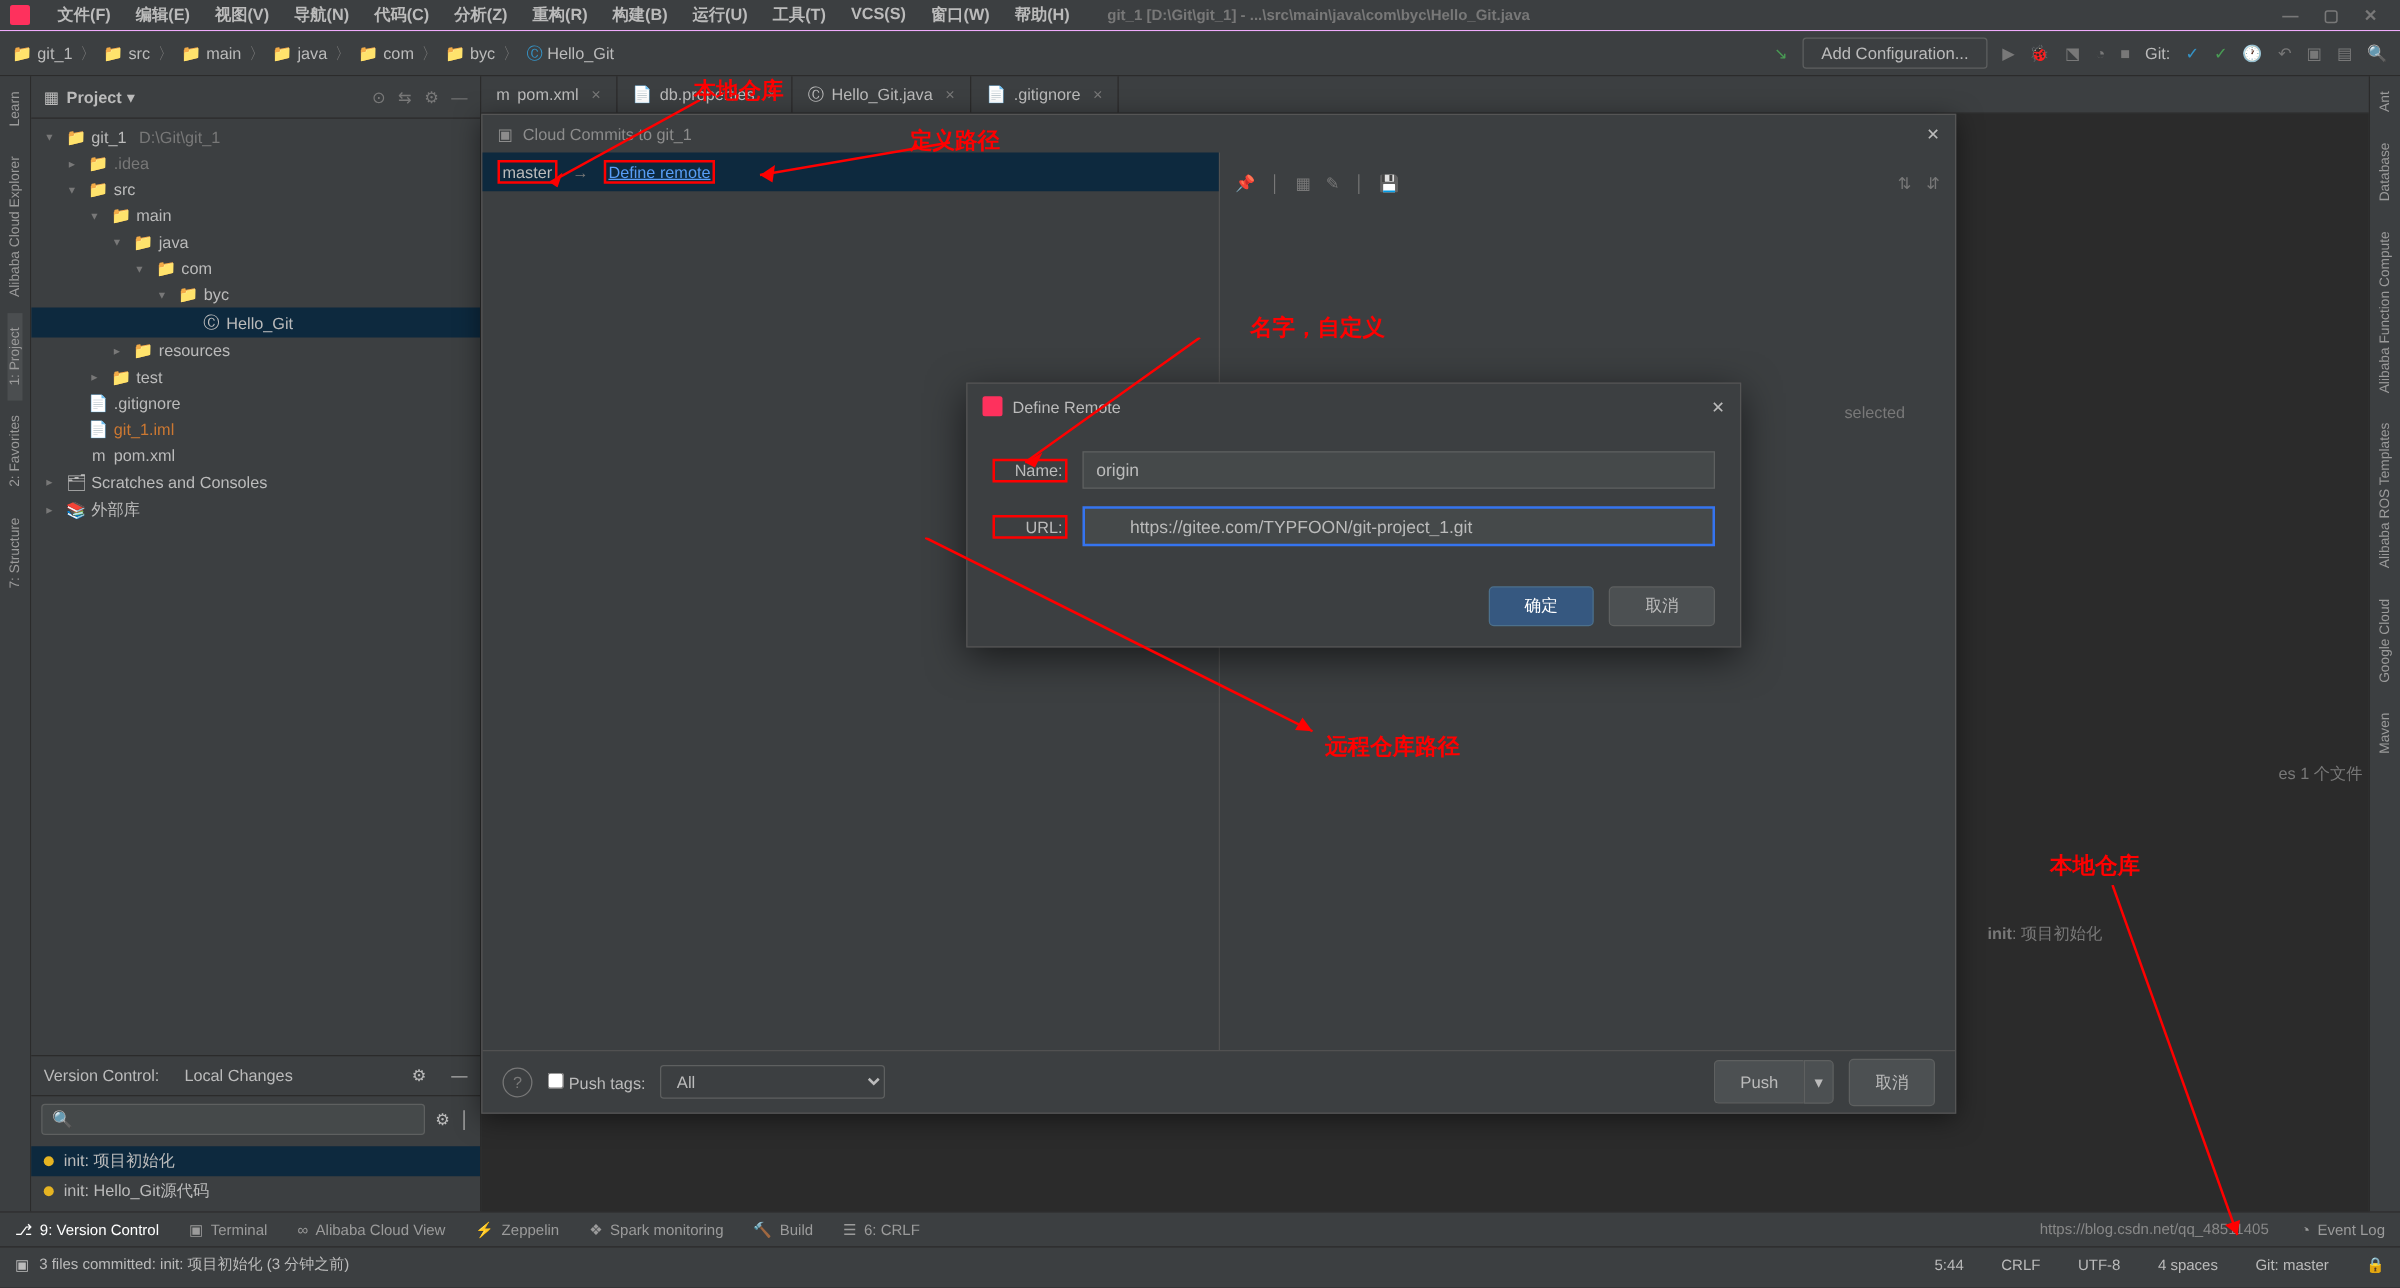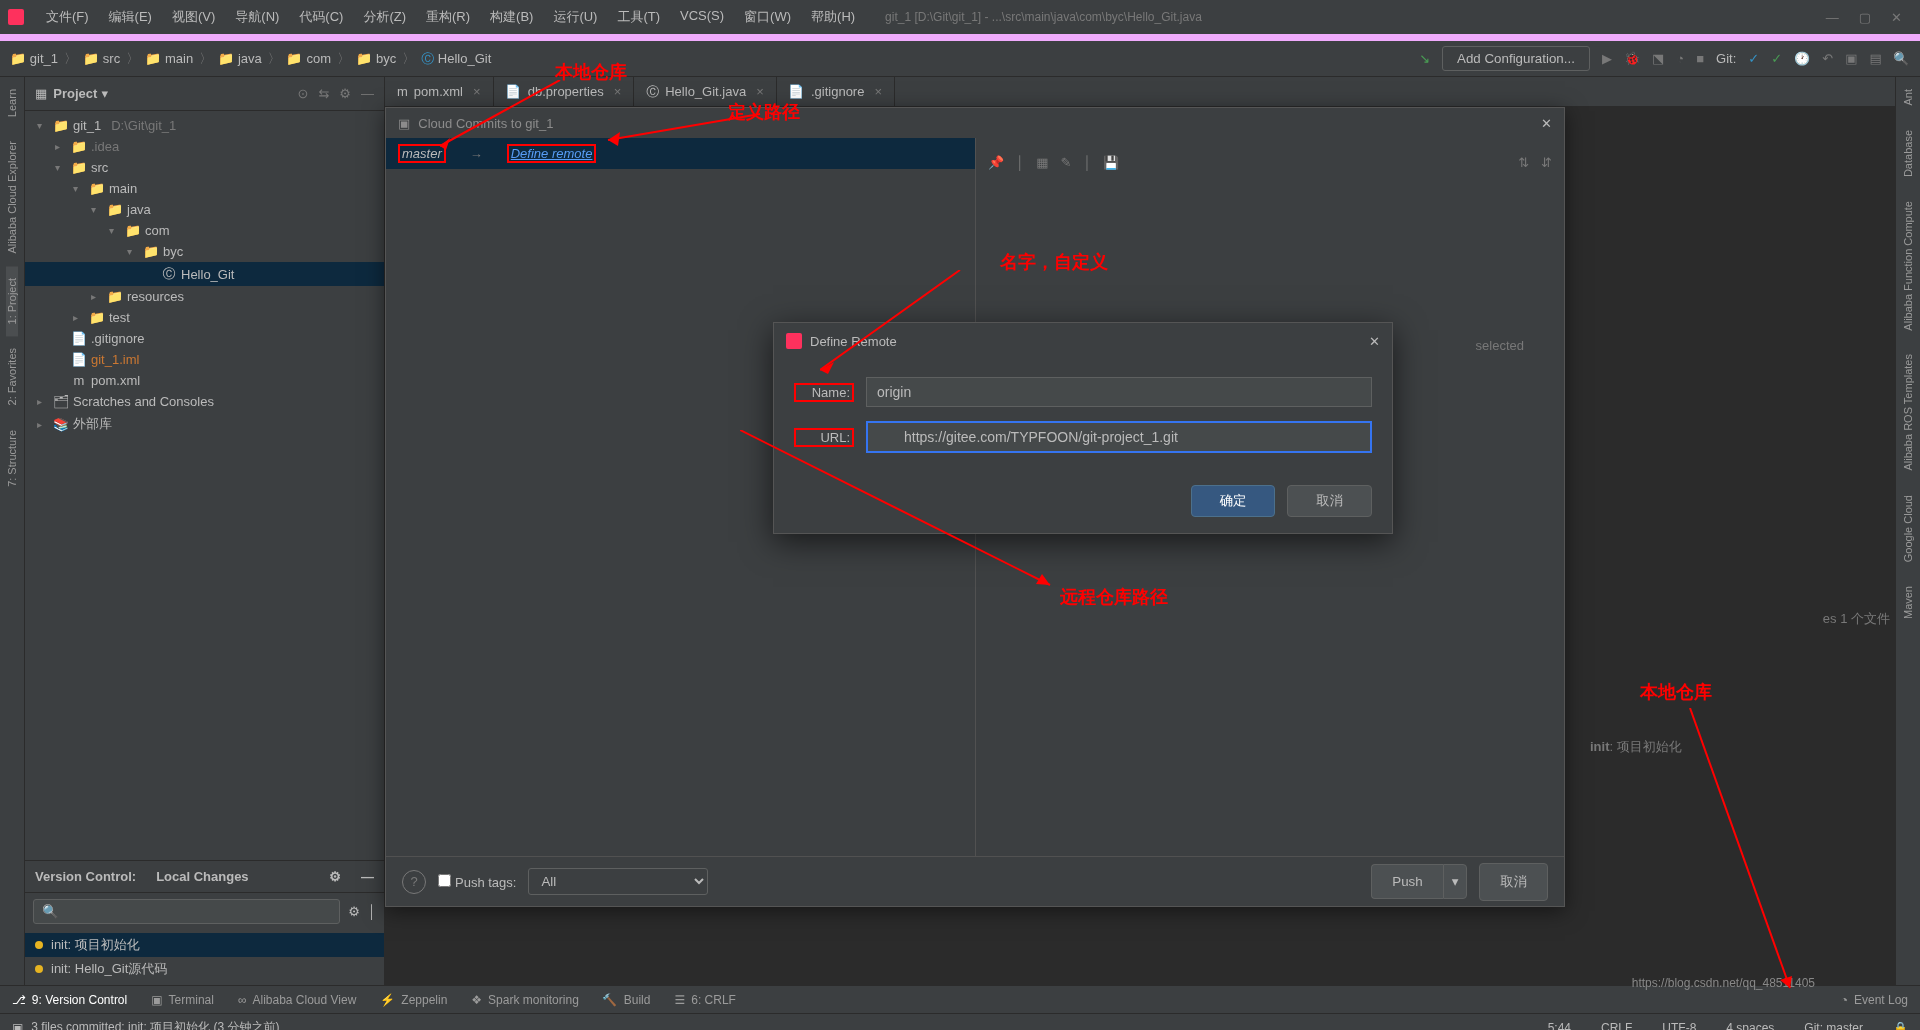--- a/index.html
+++ b/index.html
@@ -1,19 +1,19 @@
 <!DOCTYPE html>
 <html><head>
   <meta charset="utf-8">
   <style>
     * { box-sizing: border-box; margin: 0; padding: 0; font-family: "Segoe UI", Arial, sans-serif; }
     body { background: #3c3f41; color: #bbbbbb; font-size: 13px; overflow: hidden; width: 1920px; height: 1030px; position: relative; }
     
     
-    .titlebar { height: 41px; background: #3c3f41; display: flex; align-items: center; padding: 0 8px; border-bottom: 7px solid #f0abfc; }
+    .titlebar { height: 25px; background: #3c3f41; display: flex; align-items: center; padding: 0 8px; border-bottom: 1px solid #f0abfc; font-weight: bold; }
     .titlebar-icon { width: 16px; height: 16px; background: #fe315d; border-radius: 2px; margin-right: 12px; }
     .titlebar-menus { display: flex; gap: 0; }
     .titlebar-menus span { padding: 4px 10px; cursor: pointer; }
     .titlebar-title { margin-left: 20px; color: #787878; font-size: 12px; flex: 1; }
     .win-controls { display: flex; gap: 20px; margin-right: 10px; color: #787878; }
     
     
     .toolbar-row { height: 36px; background: #3c3f41; display: flex; align-items: center; padding: 0 10px; border-bottom: 1px solid #2b2b2b; }
     .breadcrumb { display: flex; align-items: center; gap: 4px; font-size: 13px; }
     .breadcrumb .sep { color: #787878; margin: 0 2px; }
@@ -39,42 +39,42 @@
     .project-header .icons { margin-left: auto; display: flex; gap: 10px; color: #787878; }
     .tree { flex: 1; overflow: auto; padding: 4px 0; }
     .tree-item { display: flex; align-items: center; padding: 3px 8px; gap: 4px; }
     .tree-item.selected { background: #0d293e; }
     .tree-arrow { font-size: 10px; color: #787878; width: 12px; }
     .tree-icon { display: inline-block; width: 16px; text-align: center; }
     .tree-path { color: #787878; margin-left: 6px; }
     
     
     .vc-panel { border-top: 1px solid #2b2b2b; display: flex; flex-direction: column; }
-    .vc-header { height: 32px; display: flex; align-items: center; padding: 0 10px; gap: 20px; border-bottom: 1px solid #2b2b2b; font-weight: bold; }
+    .vc-header { height: 32px; display: flex; align-items: center; padding: 0 10px; gap: 20px; border-bottom: 1px solid #2b2b2b; }
     .vc-header span { cursor: pointer; }
     .vc-search { height: 36px; display: flex; align-items: center; padding: 0 8px; gap: 8px; }
     .vc-search input { flex: 1; background: #45494a; border: 1px solid #5e6060; padding: 4px 8px; color: #bbb; border-radius: 3px; }
     .vc-list { flex: 1; padding: 4px 0; }
     .vc-item { display: flex; align-items: center; padding: 3px 10px; gap: 8px; }
     .vc-item.selected { background: #0d293e; }
     .vc-dot { width: 8px; height: 8px; border-radius: 50%; background: #e6b422; }
     
     
     .editor-area { flex: 1; display: flex; flex-direction: column; position: relative; background: #2b2b2b; }
     .tabs-row { height: 30px; background: #3c3f41; display: flex; border-bottom: 1px solid #2b2b2b; }
     .tab { display: flex; align-items: center; padding: 0 12px; gap: 6px; border-right: 1px solid #2b2b2b; }
     .tab .close { color: #787878; margin-left: 4px; }
     
     
     .push-dialog { position: absolute; top: 30px; left: 0; width: 1180px; height: 800px; background: #3c3f41; border: 1px solid #555; box-shadow: 0 4px 20px rgba(0,0,0,0.5); display: flex; flex-direction: column; }
     .push-title { height: 30px; display: flex; align-items: center; padding: 0 12px; gap: 8px; color: #8c8c8c; }
     .push-title .close { margin-left: auto; color: #bbb; cursor: pointer; }
     .push-body { flex: 1; display: flex; }
     .push-left { width: 590px; border-right: 1px solid #515151; }
-    .push-branch-row { background: #0d293e; padding: 6px 12px; display: flex; align-items: center; gap: 24px; font-style: italic; }
+    .push-branch-row { background: #0d293e; padding: 6px 12px; display: flex; align-items: center; gap: 12px; }
     .push-branch-row .master { color: #bbbbbb; }
     .push-branch-row .arrow { color: #787878; }
     .push-branch-row .define-link { color: #589df6; text-decoration: underline; }
     .red-box { border: 2px solid #ff0000; padding: 0 2px; }
     .push-right { flex: 1; padding: 8px; position: relative; }
     .push-right-toolbar { display: flex; gap: 12px; padding: 4px; color: #787878; height: 32px; align-items: center; }
     .push-right-toolbar .spacer { flex: 1; }
     .no-commits { position: absolute; right: 40px; top: 200px; color: #787878; }
     .push-bottom { height: 50px; display: flex; align-items: center; padding: 0 16px; gap: 12px; border-top: 1px solid #515151; }
     .help-circle { width: 24px; height: 24px; border: 1px solid #787878; border-radius: 50%; text-align: center; line-height: 22px; color: #787878; }

